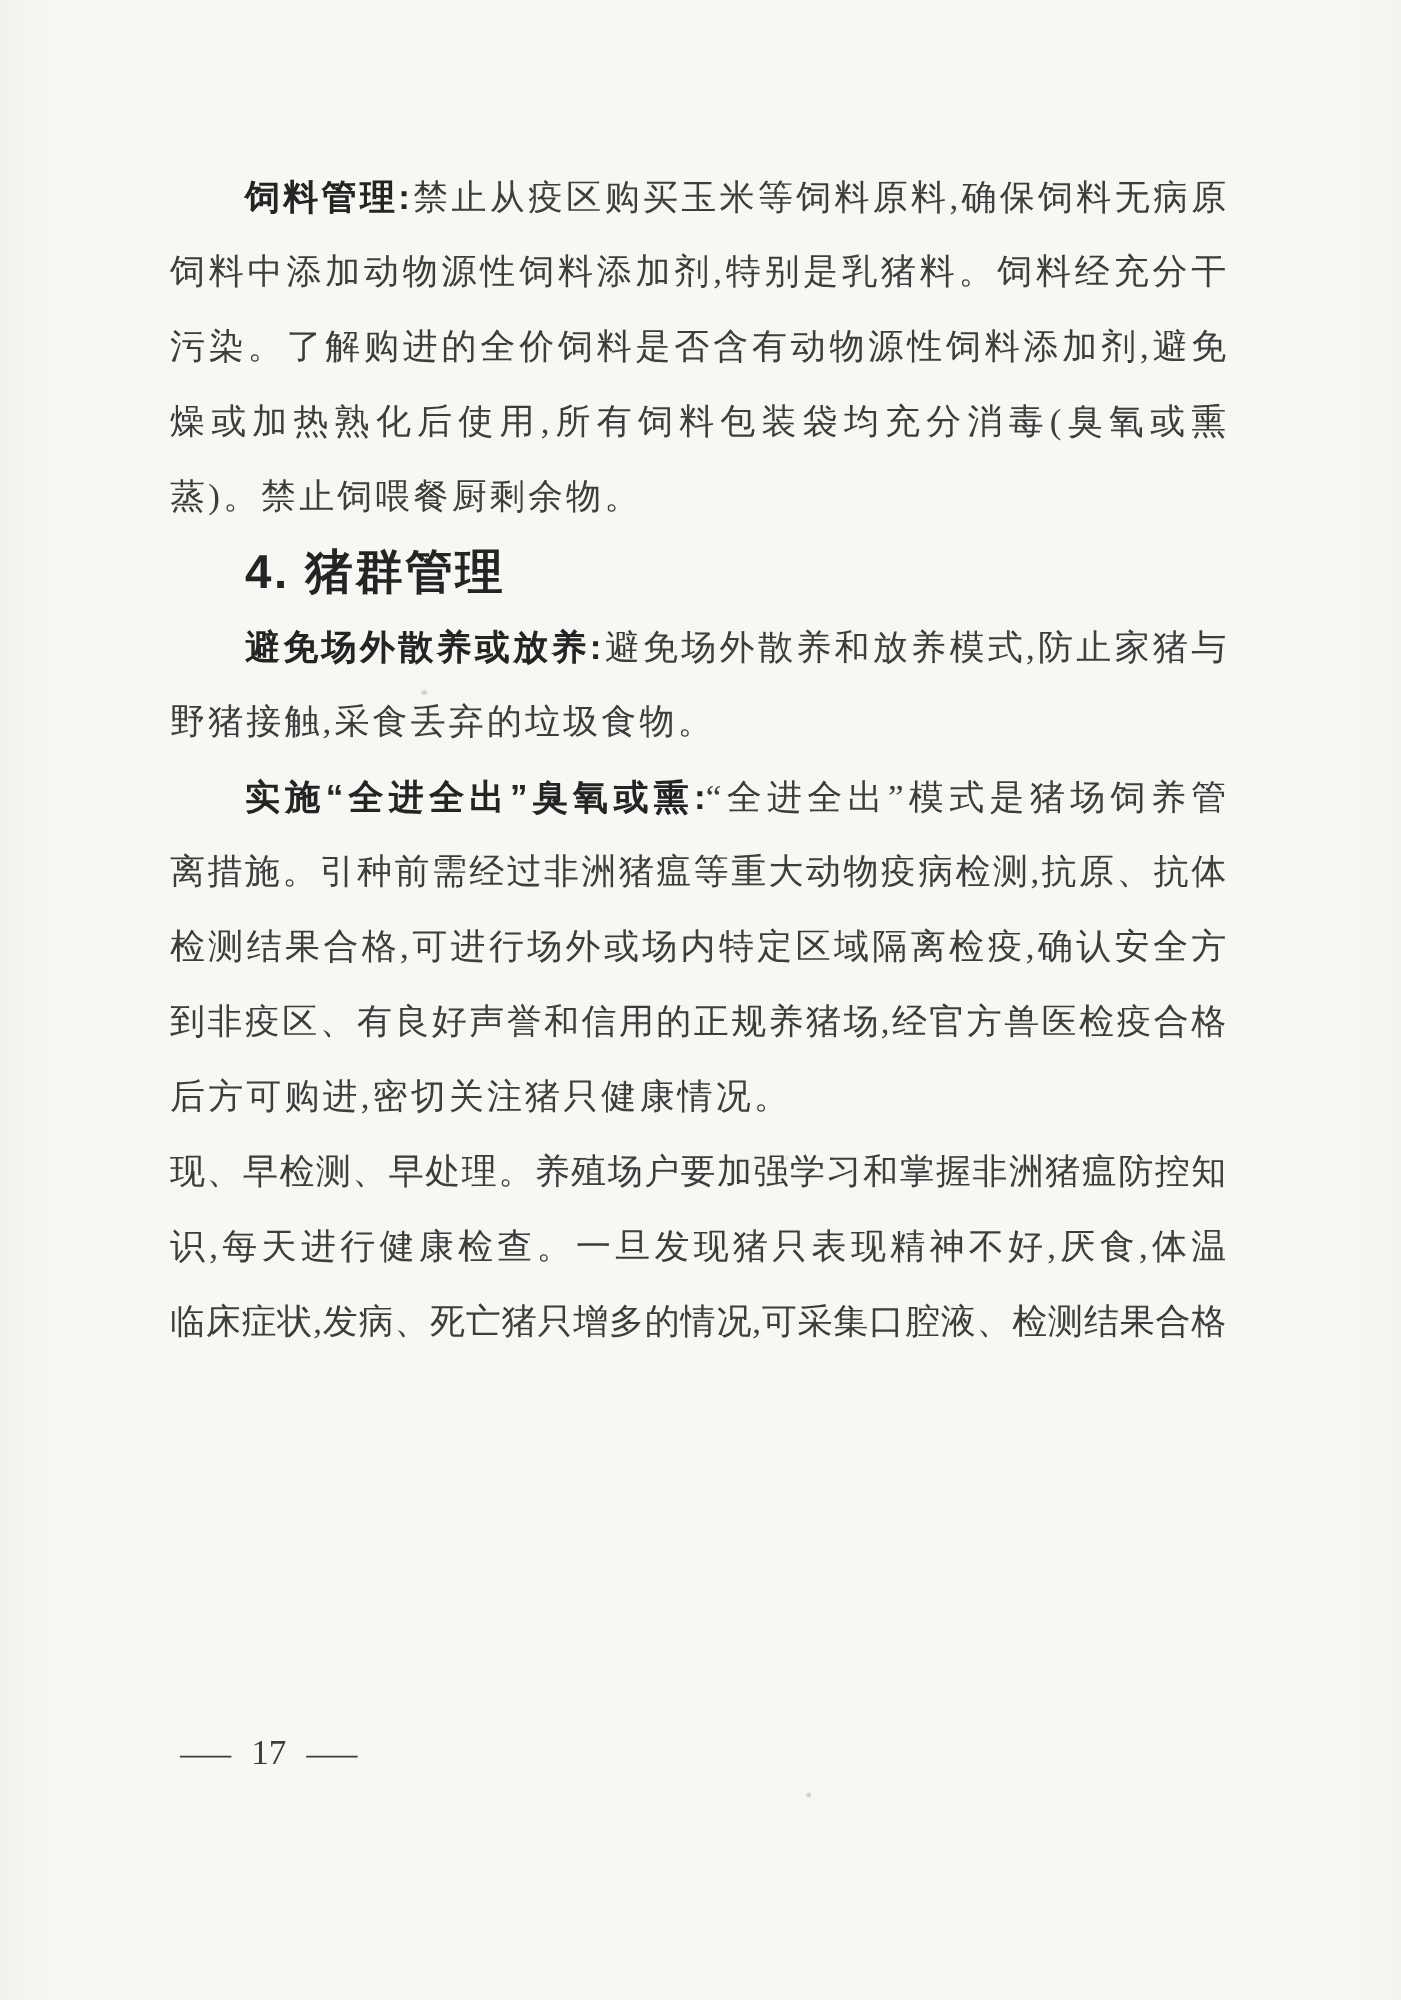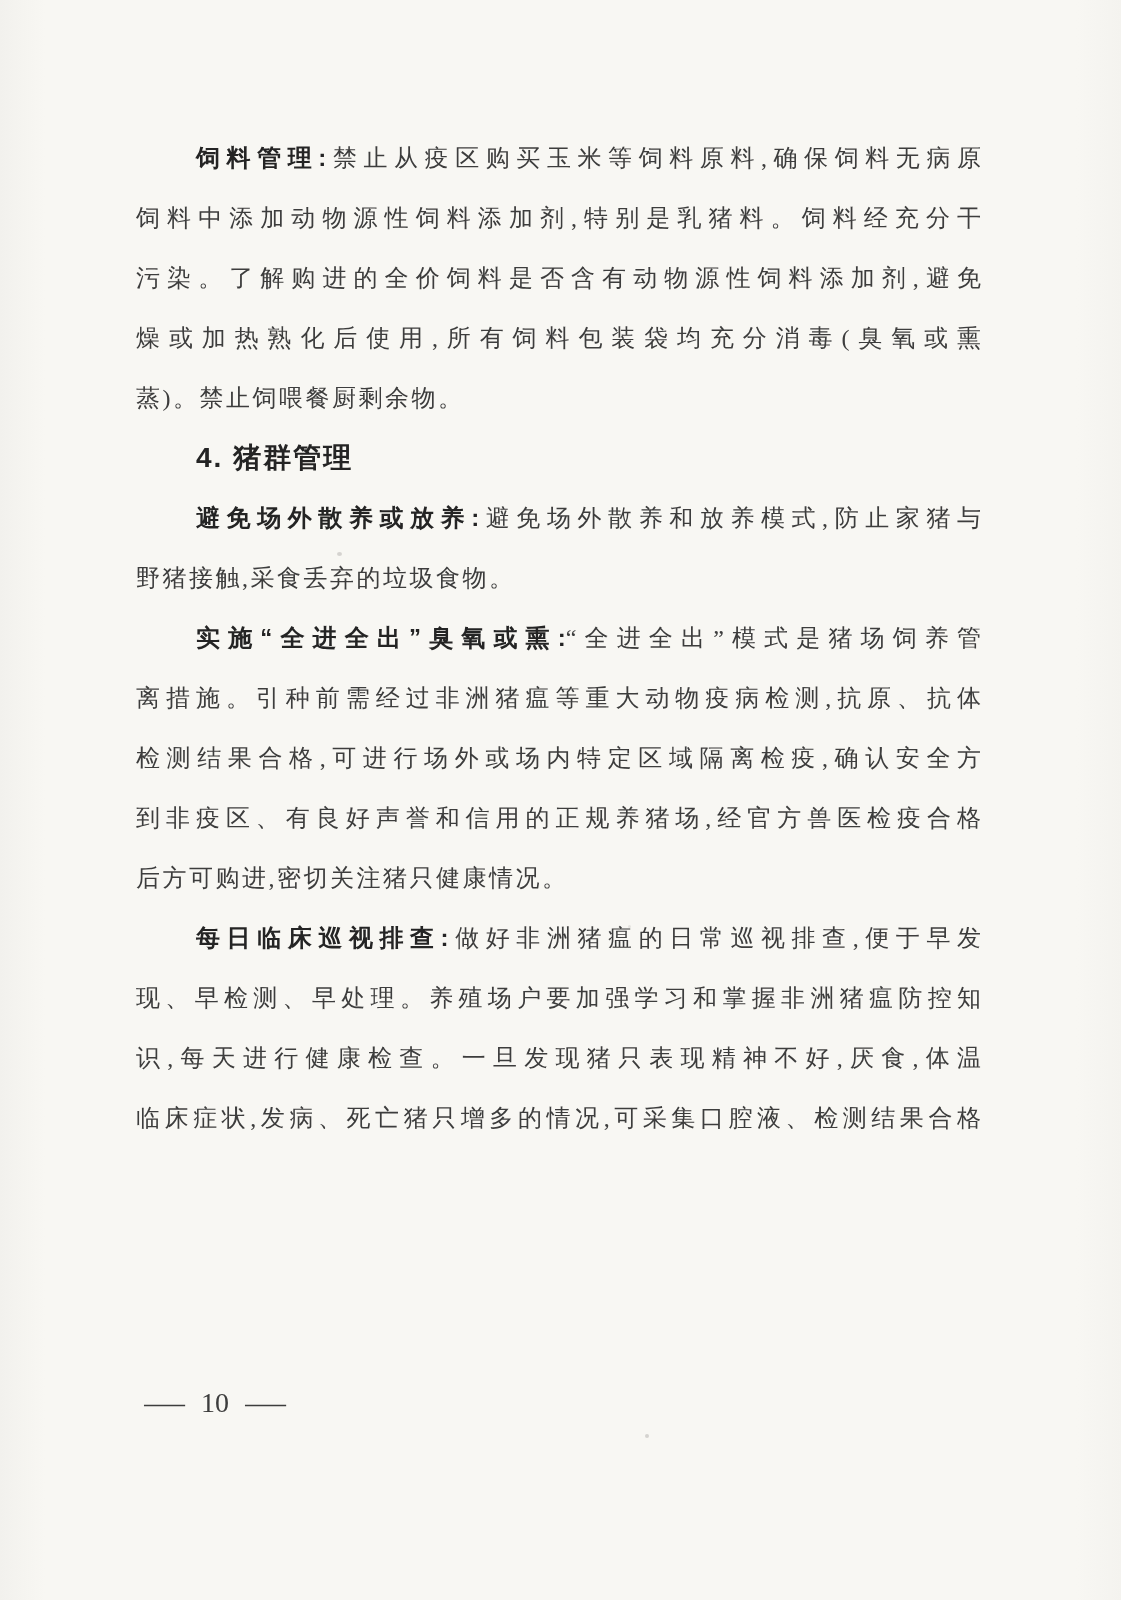--- a/index.html
+++ b/index.html
@@ -20,42 +20,42 @@
   }
   .textblock {
     position: absolute;
     left: 136px;
     top: 128px;
     width: 845px;
   }
   .line {
     height: 60px;
     line-height: 60px;
-    font-size: 24px;
+    font-size: 28px;
     letter-spacing: 2.5px;
     white-space: nowrap;
     color: #3d3d3d;
   }
   .line.justify {
     white-space: normal;
     text-align: justify;
     text-align-last: justify;
     letter-spacing: normal;
   }
   .line.indent {
     text-indent: 60px;
   }
   .lead {
     font-weight: 700;
     color: #242424;
     font-family: "Liberation Sans", "DejaVu Sans", sans-serif;
   }
   .line.heading {
     font-weight: 700;
-    font-size: 28px;
+    font-size: 38px;
     color: #242424;
     font-family: "Liberation Sans", "DejaVu Sans", sans-serif;
     letter-spacing: 2px;
   }
   .footer {
     position: absolute;
     left: 150px;
     top: 1382px;
     height: 42px;
     display: flex;
@@ -111,34 +111,33 @@
 
     <div class="line justify"><span>离措施。引种前需经过非洲猪瘟等重大动物疫病检测,抗原、抗体</span></div>
 
     <div class="line justify"><span>检测结果合格,可进行场外或场内特定区域隔离检疫,确认安全方</span></div>
 
 
     <div class="line justify"><span>到非疫区、有良好声誉和信用的正规养猪场,经官方兽医检疫合格</span></div>
 
     <div class="line"><span>后方可购进,密切关注猪只健康情况。</span></div>
 
-    <div class="line indent justify"><span class="lead">每日临床巡视排查:</span><span>做好非洲猪瘟的日常巡视排查,便于早发</span></div>
 
     <div class="line justify"><span>现、早检测、早处理。养殖场户要加强学习和掌握非洲猪瘟防控知</span></div>
 
     <div class="line justify"><span>识,每天进行健康检查。一旦发现猪只表现精神不好,厌食,体温</span></div>
 
 
     <div class="line justify"><span>临床症状,发病、死亡猪只增多的情况,可采集口腔液、检测结果合格</span></div>
 
   </div>
 
   <div class="footer">
     <span class="dash">—</span>
-    <span class="num">10</span>
+    <span class="num">17</span>
     <span class="dash">—</span>
   </div>
 
   <div class="speck s1"></div>
   <div class="speck s2"></div>
   <div class="speck s3"></div>
 
 </div>
 
 </body></html>

